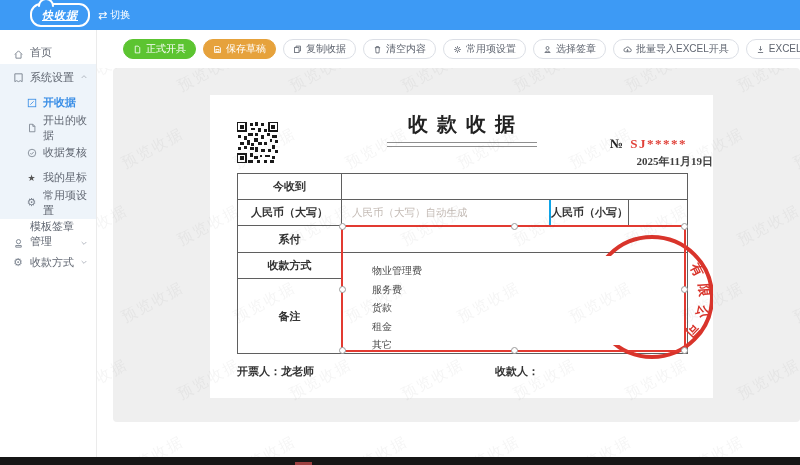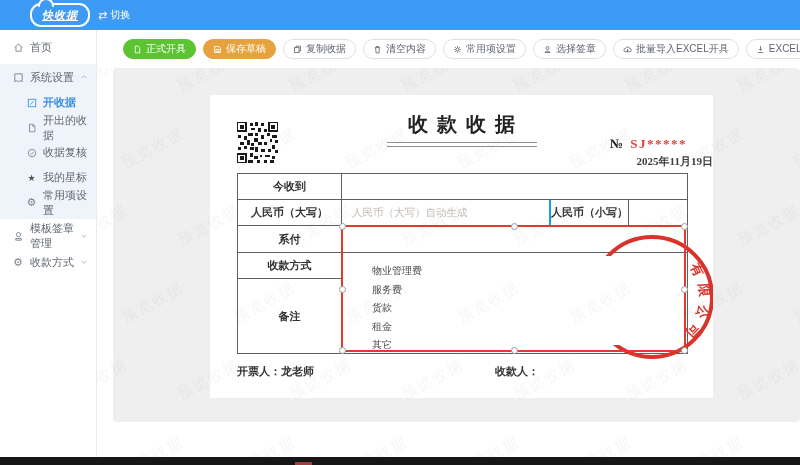--- a/index.html
+++ b/index.html
@@ -26,21 +26,21 @@
   .side-item svg{width:11px;height:11px;stroke:#7a828e;fill:none;stroke-width:1;}
   .chev{margin-left:auto;margin-right:8px;}
   .chev svg{width:8px;height:8px;stroke:#aab0ba;fill:none;stroke-width:1.3;}
   .side-group{background:#eef4fa;padding-bottom:4px;margin-top:4px;}
   .side-sub{height:25px;display:flex;align-items:center;padding-left:26px;gap:6px;cursor:pointer;}
   .side-sub .sicon{width:11px;height:11px;display:inline-flex;align-items:center;justify-content:center;
            font-size:9px;color:#7a828e;flex:none;}
   .side-sub svg{width:10px;height:10px;stroke:#7a828e;fill:none;stroke-width:1;}
   .side-sub.active{color:#3a8ee6;font-weight:bold;}
   .side-sub.active svg{stroke:#3a8ee6;}
-  .mt4{margin-top:4px;}
+  .mt4{margin-top:4px;align-items:flex-end;}
   
   .toolbar{position:absolute;left:97px;top:30px;width:703px;height:38px;background:#fff;
            display:flex;align-items:center;padding-left:26px;gap:7px;box-sizing:border-box;}
   .btn{height:20px;border-radius:10px;display:inline-flex;align-items:center;gap:4px;padding:0 9px;
        font-size:10px;border:1px solid #dcdfe6;background:#fff;color:#5f6570;cursor:pointer;
        font-family:inherit;white-space:nowrap;}
   .btn svg{width:9px;height:9px;stroke:currentColor;fill:none;stroke-width:1.1;}
   .btn.primary{background:#5cc431;border-color:#5cc431;color:#fff;}
   .btn.warning{background:#e6a23c;border-color:#e6a23c;color:#fff;}
   

